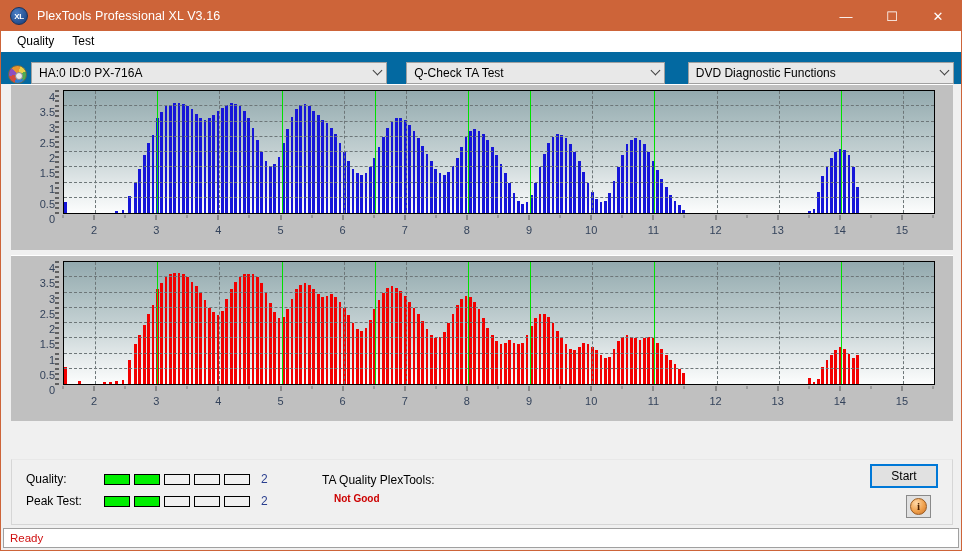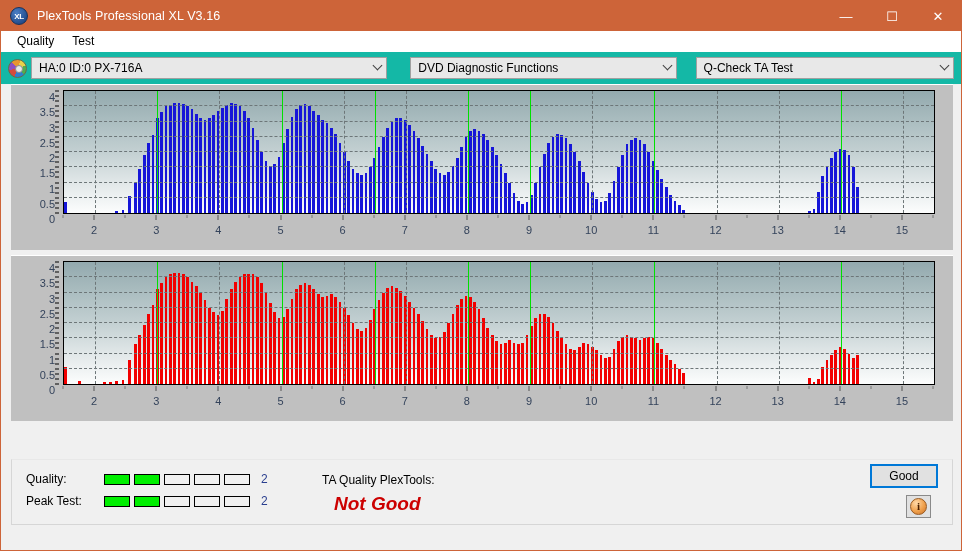--- a/index.html
+++ b/index.html
@@ -40,21 +40,21 @@
 
   
   .menubar {
     height:21px; background:#fff; display:flex; align-items:center;
     padding-left:7px; border-bottom:1px solid #fff;
   }
   .menuitem { padding:2px 9px; font-size:12px; color:#000; }
 
   
   .toolbar {
-    height:32px; background:#14b8a6; display:flex; align-items:center;
+    height:32px; background:#0369a1; display:flex; align-items:flex-end;
     padding:0 7px; gap:4px;
   }
   .disc-icon {
     width:19px;height:19px;border-radius:50%;
     background:
       conic-gradient(from 20deg, #e8d24a 0deg 50deg, #4fae4f 50deg 110deg,
                      #2f7fd0 110deg 180deg, #d44b3e 180deg 240deg,
                      #8e4fc0 240deg 300deg, #e8952f 300deg 360deg);
     border:1px solid #6a6a4a; position:relative; flex:none;
   }
@@ -141,21 +141,21 @@
   .metric-label { width:62px; font-size:12px; color:#000; }
   .gauge { display:flex; gap:4px; margin-left:16px; }
   .seg {
     width:26px;height:11px;border:1px solid #000;background:#f0f0f0;
   }
   .seg.on { background:#00ef00; }
   .metric-val { margin-left:11px; font-size:12px; color:#2a3f8f; }
   .tq-label { position:absolute; left:310px; top:13px; font-size:12px; color:#000; }
   .tq-value {
     position:absolute; left:322px; top:33px;
-    font-size:19px; font-weight:bold; color:#cc0000;font-style:italic;
+    font-size:10px; font-weight:bold; color:#cc0000;
   }
   .start-btn {
     position:absolute; right:15px; top:5px;
     width:66px; height:22px;
     background:#e1e1e1; border:1px solid #adadad;
     outline:2px solid #0078d7; outline-offset:-1px;
     font-size:12px; display:flex;align-items:center;justify-content:center;
     font-family:"Liberation Sans",sans-serif; color:#000;
   }
   .info-btn {
@@ -199,26 +199,26 @@
     <div class="menuitem">Quality</div>
     <div class="menuitem">Test</div>
   </div>
 
   <div class="toolbar">
     <div class="disc-icon"></div>
     <div class="combo" id="combo-drive">
       <span>HA:0 ID:0  PX-716A</span>
       <span class="arrow"></span>
     </div>
+    <div class="combo" id="combo-test">
+      <span>Q-Check TA Test</span>
+      <span class="arrow"></span>
+    </div>
     <div class="combo" id="combo-function">
       <span>DVD Diagnostic Functions</span>
-      <span class="arrow"></span>
-    </div>
-    <div class="combo" id="combo-test">
-      <span>Q-Check TA Test</span>
       <span class="arrow"></span>
     </div>
   </div>
 
   <div class="charts">
     <div class="chart-panel">
       <div class="ylabels">
           <div class="ylab" style="bottom: 5px; top: 123px;">0</div>
           <div class="ylab" style="bottom: 20.25px; top: 107.75px;">0.5</div>
           <div class="ylab" style="bottom: 35.5px; top: 92.5px;">1</div>
@@ -763,19 +763,22 @@
           <span class="seg"></span>
           <span class="seg"></span>
           <span class="seg"></span>
         </span>
       <span class="metric-val">2</span>
     </div>
 
     <div class="tq-label">TA Quality PlexTools:</div>
     <div class="tq-value">Not Good</div>
 
-    <div class="start-btn">Good</div>
+    <div class="start-btn">Start</div>
     <div class="info-btn">
       <span class="info-glyph">i</span>
     </div>
   </div>
 
+  <div class="statusbar">
+    <span class="status-text">Ready</span>
+  </div>
 </div>
 
 </body></html>

